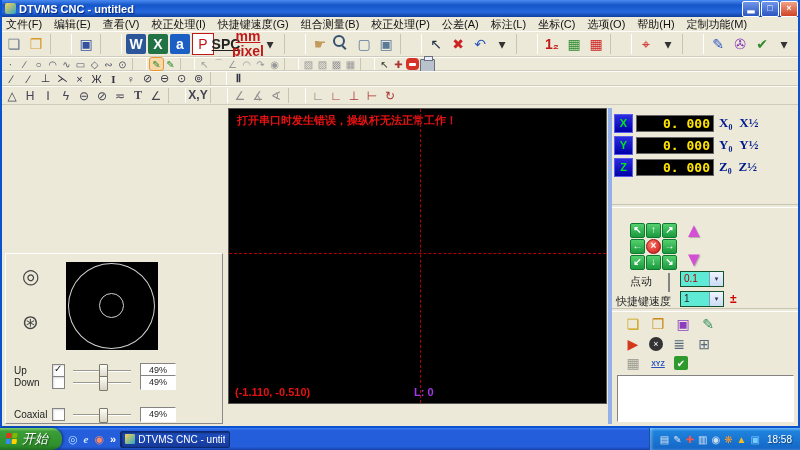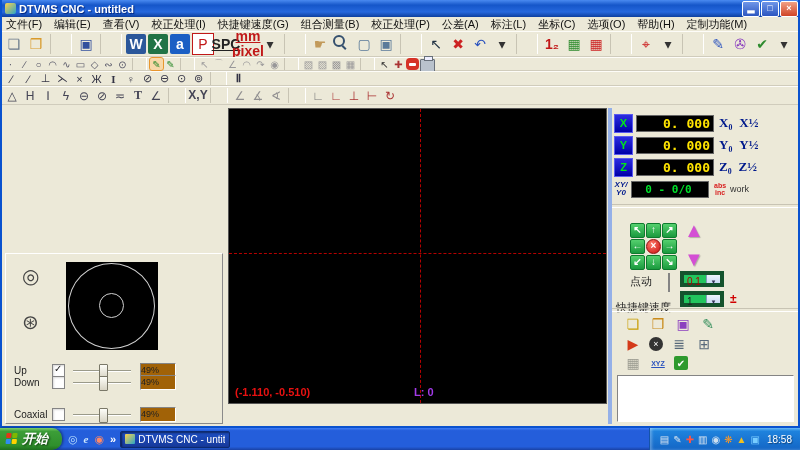--- a/index.html
+++ b/index.html
@@ -69,22 +69,22 @@
   .ring-inner{position:absolute;left:33px;top:31px;width:23px;height:23px;border:1px solid #cfcfcf;border-radius:50%}
   .sl-row{left:8px;width:204px;height:16px;display:flex;align-items:center}
   .sl-label{width:38px;font-size:10px;color:#222}
   .cb{width:11px;height:11px;background:#fff;border:1px solid #848484;box-shadow:inset 1px 1px 2px rgba(0,0,0,.15);
     margin-right:8px;position:relative;flex:none}
   .cb[data-checked="true"]::after{content:"✓";position:absolute;left:1px;top:-2px;font-size:10px;color:#222}
   .sl-track{position:relative;width:58px;height:13px;margin-right:9px;flex:none}
   .sl-track::before{content:"";position:absolute;left:0;right:0;top:6px;height:1px;background:#9a9a8a;border-bottom:1px solid #fff}
   .sl-thumb{position:absolute;left:26px;top:0;width:7px;height:13px;background:linear-gradient(#fdfdf8,#d8d4c4);
     border:1px solid #7a7868;border-radius:1px}
-  .vbox{width:34px;height:13px;background:#a16207;border:1px solid;border-color:#848484 #fff #fff #848484;
-    font-size:9px;line-height:13px;color:#222}
+  .vbox{width:34px;height:13px;background:#ffffff;border:1px solid;border-color:#848484 #fff #fff #848484;
+    font-size:9px;text-align:center;line-height:13px;color:#222}
 
   
   .viewport{left:228px;top:108px;width:379px;height:296px;background:#000;border:1px solid #555;box-sizing:border-box}
   .vp-error{left:8px;top:4px;color:#e81111;font-size:11px;font-weight:bold}
   .vp-vline{left:191px;top:0;height:100%;border-left:1px dashed #b40000}
   .vp-hline{left:0;top:144px;width:100%;border-top:1px dashed #b40000}
   .vp-pos{left:6px;bottom:5px;color:#e81111;font-size:11px;font-weight:bold}
   .vp-layer{left:185px;bottom:5px;color:#a23ae8;font-size:11px;font-weight:bold}
   .vp-scale{right:6px;bottom:5px;color:#e81111;font-size:11px;font-weight:bold}
 
@@ -105,21 +105,21 @@
   .absinc{font-size:7px;color:#d82020;font-weight:bold}
   .work{font-size:9px;color:#333;margin-left:4px}
   .groove{height:2px;border-top:1px solid #c8c4b4;border-bottom:1px solid #fff}
 
   .jog-pad{left:18px;top:115px;display:grid;grid-template-columns:repeat(3,15px);grid-auto-rows:15px;gap:1px}
   .jbtn{background:linear-gradient(#55d06e,#1a9a3e);border:1px solid #0e7a2e;border-radius:2px;color:#fff;
     font-size:10px;line-height:12px;text-align:center;font-weight:bold;box-sizing:border-box}
   .jbtn.jstop{background:radial-gradient(circle at 35% 30%,#ff7a6a,#c81010);border-radius:50%;border:1px solid #901010}
   .ztri{font-size:20px;color:#d44fd4;line-height:1;text-shadow:1px 1px 1px rgba(0,0,0,.25)}
   .fldlabel{font-size:11px;color:#222}
-  .combo{display:flex;width:44px;height:16px;background:#22c55e;border:4px solid #14532d;box-sizing:border-box}
+  .combo{display:flex;width:44px;height:16px;background:#5eead4;border:1px solid #14532d;box-sizing:border-box}
   .combo .val{flex:1;font-size:10px;line-height:14px;padding-left:3px;color:#b00000}
   .combo .val.dark{color:#222}
   .combo .cbtn{width:13px;background:linear-gradient(#eef4fd,#cbdcf5);border-left:1px solid #7f9db9;
     font-size:7px;line-height:14px;text-align:center;color:#335}
   .plusminus{color:#d00000;font-weight:bold;font-size:12px}
 
   .run-row{left:12px;display:flex;gap:7px;align-items:center;height:20px}
   .runic{width:18px;height:18px;font-size:14px;display:inline-flex;align-items:center;justify-content:center}
   .circ-dark{background:#333;color:#fff;border-radius:50%;font-size:9px;width:14px;height:14px}
   .box-green{background:#2e9a2e;color:#fff;font-size:10px;width:14px;height:14px;border-radius:2px}
@@ -135,21 +135,21 @@
     z-index:44;pointer-events:none}
 
   
   .taskbar{left:0;top:428px;width:800px;height:22px;z-index:50;display:flex;align-items:center;
     background:linear-gradient(#3f7cf6 0%,#245edb 12%,#245edb 85%,#1941a5 100%)}
   .start-btn{height:22px;padding:0 14px 0 6px;border-radius:0 10px 10px 0;display:flex;align-items:center;gap:4px;
     background:linear-gradient(#7ece6a 0%,#3c9e38 15%,#2f8f2c 80%,#1e6e1e 100%);box-shadow:1px 0 3px rgba(0,0,0,.5)}
   .start-flag{width:12px;height:12px;display:grid;grid-template-columns:5px 5px;grid-auto-rows:5px;gap:1px;transform:skew(-6deg)}
   .start-flag i{border-radius:1px}
   .f-red{background:#e33517}.f-green{background:#7eb900}.f-blue{background:#2f8cf0}.f-yellow{background:#ffd200}
-  .start-label{color:#fff;font-size:13px;font-weight:bold;font-style:italic;text-shadow:1px 1px 2px rgba(0,0,0,.6)}
+  .start-label{color:#fff;font-size:13px;font-weight:normal;font-style:italic;text-shadow:1px 1px 2px rgba(0,0,0,.6)}
   .ql{display:flex;align-items:center;gap:6px;padding:0 6px}
   .ql .ic{font-size:11px}
   .ie{font-family:"Liberation Serif",serif;font-style:italic;font-weight:bold;color:#cfe8ff;font-size:13px}
   .more{color:#fff;font-size:11px;font-weight:bold}
   .task-btn{width:110px;height:17px;margin-left:4px;display:flex;align-items:center;gap:3px;padding:0 4px;
     background:linear-gradient(#1e4fc4,#16399a);border:1px solid #0d2a70;border-radius:2px;
     box-shadow:inset 1px 1px 2px rgba(0,0,0,.5);box-sizing:border-box}
   .task-icon{width:10px;height:10px;background:linear-gradient(135deg,#ffd24a,#2aa4c8);border-radius:1px;flex:none}
   .task-label{color:#fff;font-size:10px;white-space:nowrap;overflow:hidden}
   .tray{margin-left:auto;height:22px;display:flex;align-items:center;gap:4px;padding:0 8px 0 10px;
@@ -324,20 +324,21 @@
       <span class="sl-label">Coaxial</span>
       <span class="cb" data-checked="false"></span>
       <span class="sl-track">
           <span class="sl-thumb"></span>
         </span>
       <span class="vbox">49%</span>
     </div>
   </div>
 
   <div class="viewport abs">
+    <span class="vp-error abs">打开串口时发生错误，操纵杆无法正常工作！</span>
     <div class="vp-vline abs"></div>
     <div class="vp-hline abs"></div>
     <span class="vp-pos abs">(-1.110, -0.510)</span>
     <span class="vp-layer abs">L: 0</span>
   </div>
 
   <div class="splitter abs"></div>
 
   <div class="right-panel abs">
     <div class="dro-row abs" style="top:6px">
@@ -350,32 +351,20 @@
       <span class="axis-btn">Y</span>
       <span class="lcd">0. 000</span>
       <span class="zl">Y₀</span>
       <span class="zl">Y½</span>
     </div>
     <div class="dro-row abs" style="top:50px">
       <span class="axis-btn">Z</span>
       <span class="lcd">0. 000</span>
       <span class="zl">Z₀</span>
       <span class="zl">Z½</span>
-    </div>
-    <div class="dro-row abs" style="top:72px">
-      <span class="counter-label stack">
-        <span>XY/</span>
-        <span>Y0</span>
-      </span>
-      <span class="lcd green">0 - 0/0</span>
-      <span class="stack absinc">
-        <span>abs</span>
-        <span>inc</span>
-      </span>
-      <span class="work">work</span>
     </div>
     <div class="groove abs" style="left:0;top:96px;width:186px"></div>
 
     <div class="jog-pad abs">
         <span class="jbtn">↖</span>
         <span class="jbtn">↑</span>
         <span class="jbtn">↗</span>
         <span class="jbtn">←</span>
         <span class="jbtn jstop">×</span>
         <span class="jbtn">→</span>
@@ -386,21 +375,21 @@
     <span class="ztri abs" style="left:72px;top:112px">▲</span>
     <span class="ztri abs" style="left:72px;top:141px">▼</span>
 
     <span class="fldlabel abs" style="left:18px;top:166px">点动</span>
     <span class="cb abs" style="left:56px;top:166px" data-checked="false"></span>
     <span class="combo abs" style="left:68px;top:163px">
       <span class="val">0.1</span>
       <span class="cbtn">▾</span>
     </span>
 
-    <span class="fldlabel abs" style="left:4px;top:192px">快捷键速度</span>
+    <span class="fldlabel abs" style="left:4px;top:186px">快捷键速度</span>
     <span class="combo abs" style="left:68px;top:183px">
       <span class="val dark">1</span>
       <span class="cbtn">▾</span>
     </span>
     <span class="plusminus abs" style="left:118px;top:184px">±</span>
 
     <div class="groove abs" style="left:0;top:200px;width:186px"></div>
 
     <div class="run-row abs" style="top:206px">
         <span class="runic" style="color: rgb(201, 160, 10);">❏</span>

